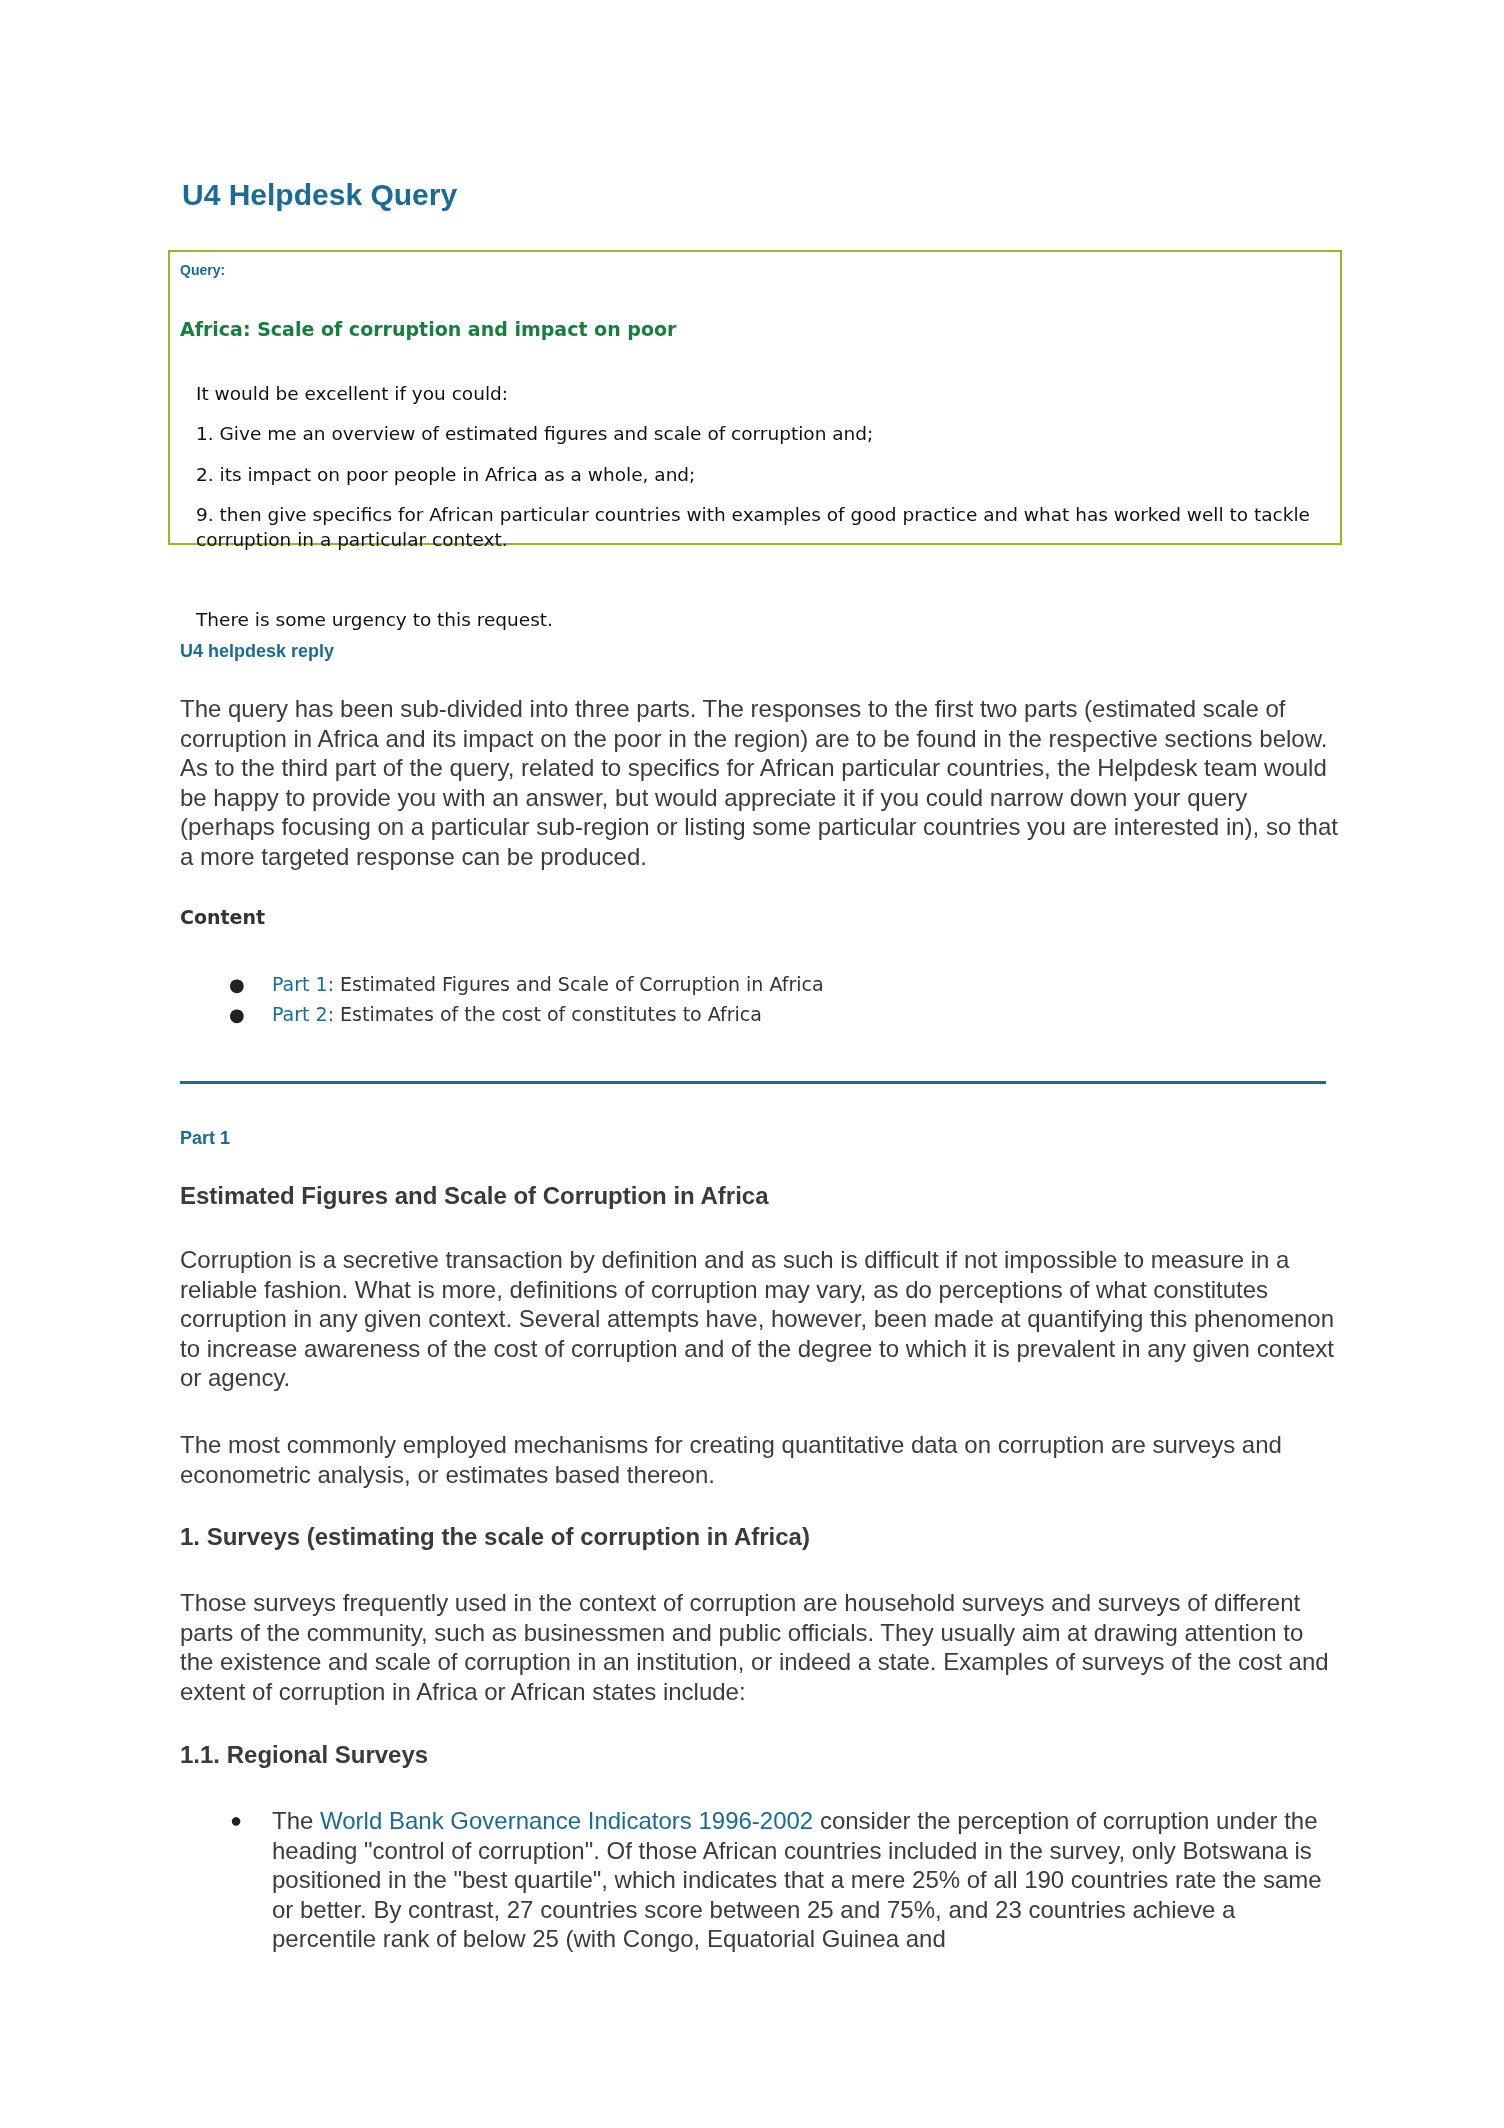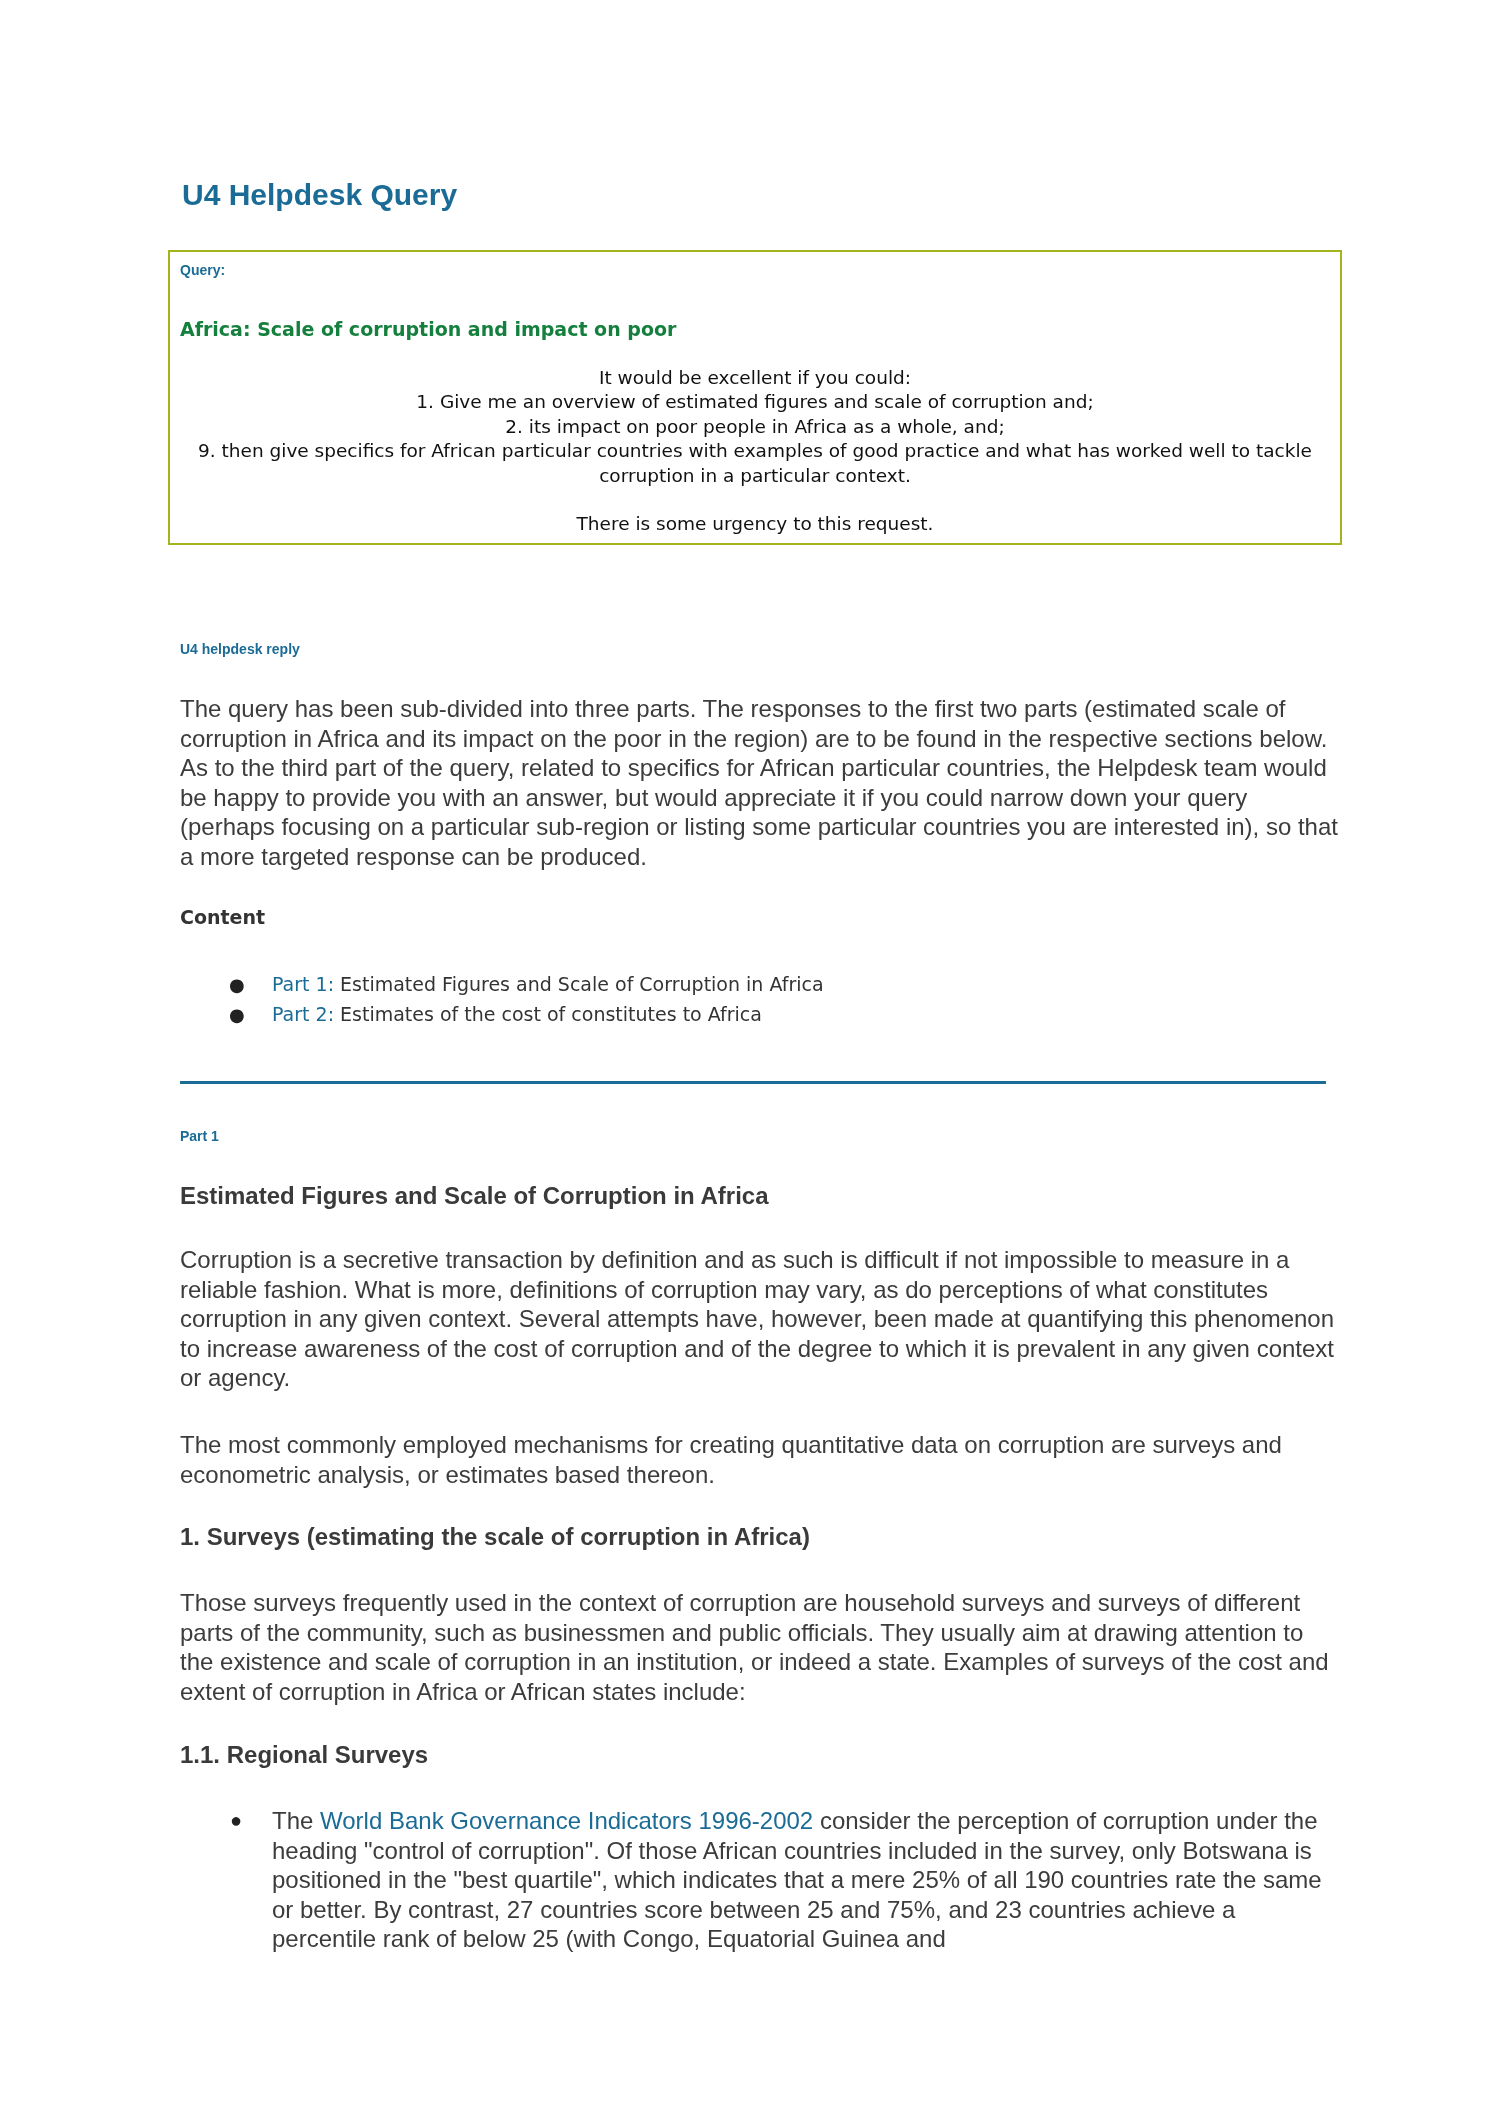--- a/index.html
+++ b/index.html
@@ -3,23 +3,23 @@
 <meta charset="utf-8">
 <style>
   html, body { margin: 0; padding: 0; background: #ffffff; }
   body { width: 1504px; height: 2128px; position: relative; overflow: hidden; font-family: "Liberation Sans", sans-serif; }
   .abs { position: absolute; }
   .title { left: 180px; top: 176px; font-size: 30px; font-weight: bold; color: #1a6b96; margin: 2px; }
   .query-box { left: 168px; top: 250px; width: 1174px; height: 295px; border: 2px solid #a3b41c; box-sizing: border-box; }
   .query-label { left: 180px; top: 262px; font-size: 14px; font-weight: bold; color: #1a6b96; }
   .query-title { left: 180px; top: 318px; font-family: "DejaVu Sans", sans-serif; font-size: 19px; font-weight: bold; color: #15803d; }
   .query-body { left: 180px; top: 366px; font-family: "DejaVu Sans", sans-serif; font-size: 18.5px; line-height: 24.4px; color: #111; width: 1150px; }
-  .query-body p { margin: 0; text-align: center; }
+  .query-body p { margin: 16px; }
   .query-body .gap { height: 24px; }
-  .small-label { font-size: 14px; font-weight: bold; color: #1a6b96; left: 180px; }
+  .small-label { font-size: 18px; font-weight: bold; color: #1a6b96; left: 180px; }
   .body-text { left: 180px; width: 1160px; font-size: 24px; line-height: 29.6px; color: #3c3c3c; margin: 0; }
   .content-head { left: 180px; top: 906px; font-family: "DejaVu Sans", sans-serif; font-size: 19px; font-weight: bold; color: #333; }
   .toc { left: 180px; top: 970px; font-family: "DejaVu Sans", sans-serif; font-size: 19px; line-height: 29.5px; color: #333; margin: 0; padding: 0; list-style: none; }
   .toc li { position: relative; padding-left: 92px; }
   .toc li .bullet { position: absolute; left: 49px; top: 0; color: #222; font-size: 18px; }
   .link { color: #1a6b96; text-decoration: none; cursor: pointer; }
   .rule { left: 180px; top: 1081px; width: 1146px; height: 3px; background: #1a6b96; }
   .h2 { left: 180px; font-size: 24px; font-weight: bold; color: #3a3a3a; margin: 0; }
   .bul-list { left: 180px; width: 1160px; margin: 0; padding: 0; list-style: none; }
   .bul-list li { position: relative; padding-left: 92px; font-size: 24px; line-height: 29.6px; color: #3c3c3c; }

